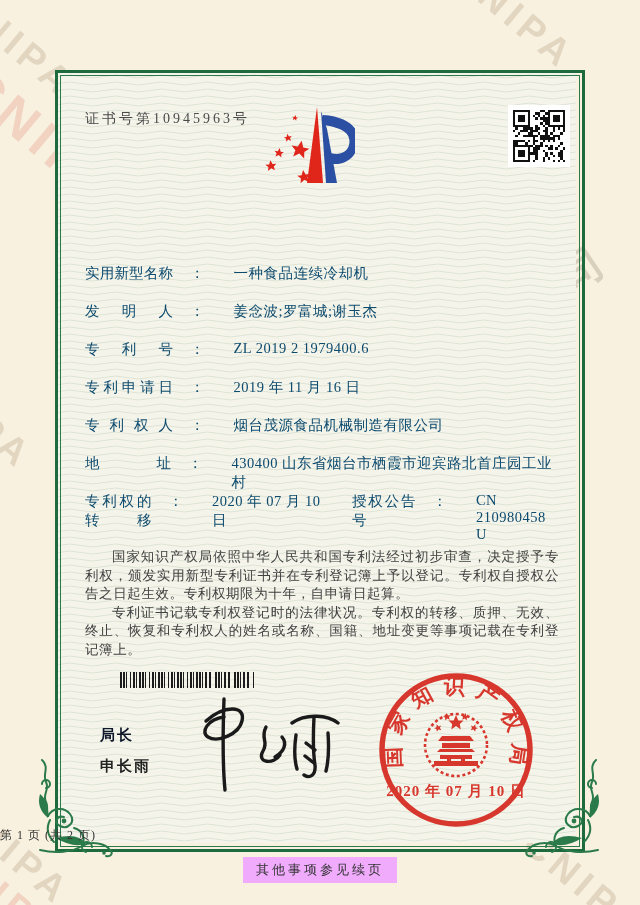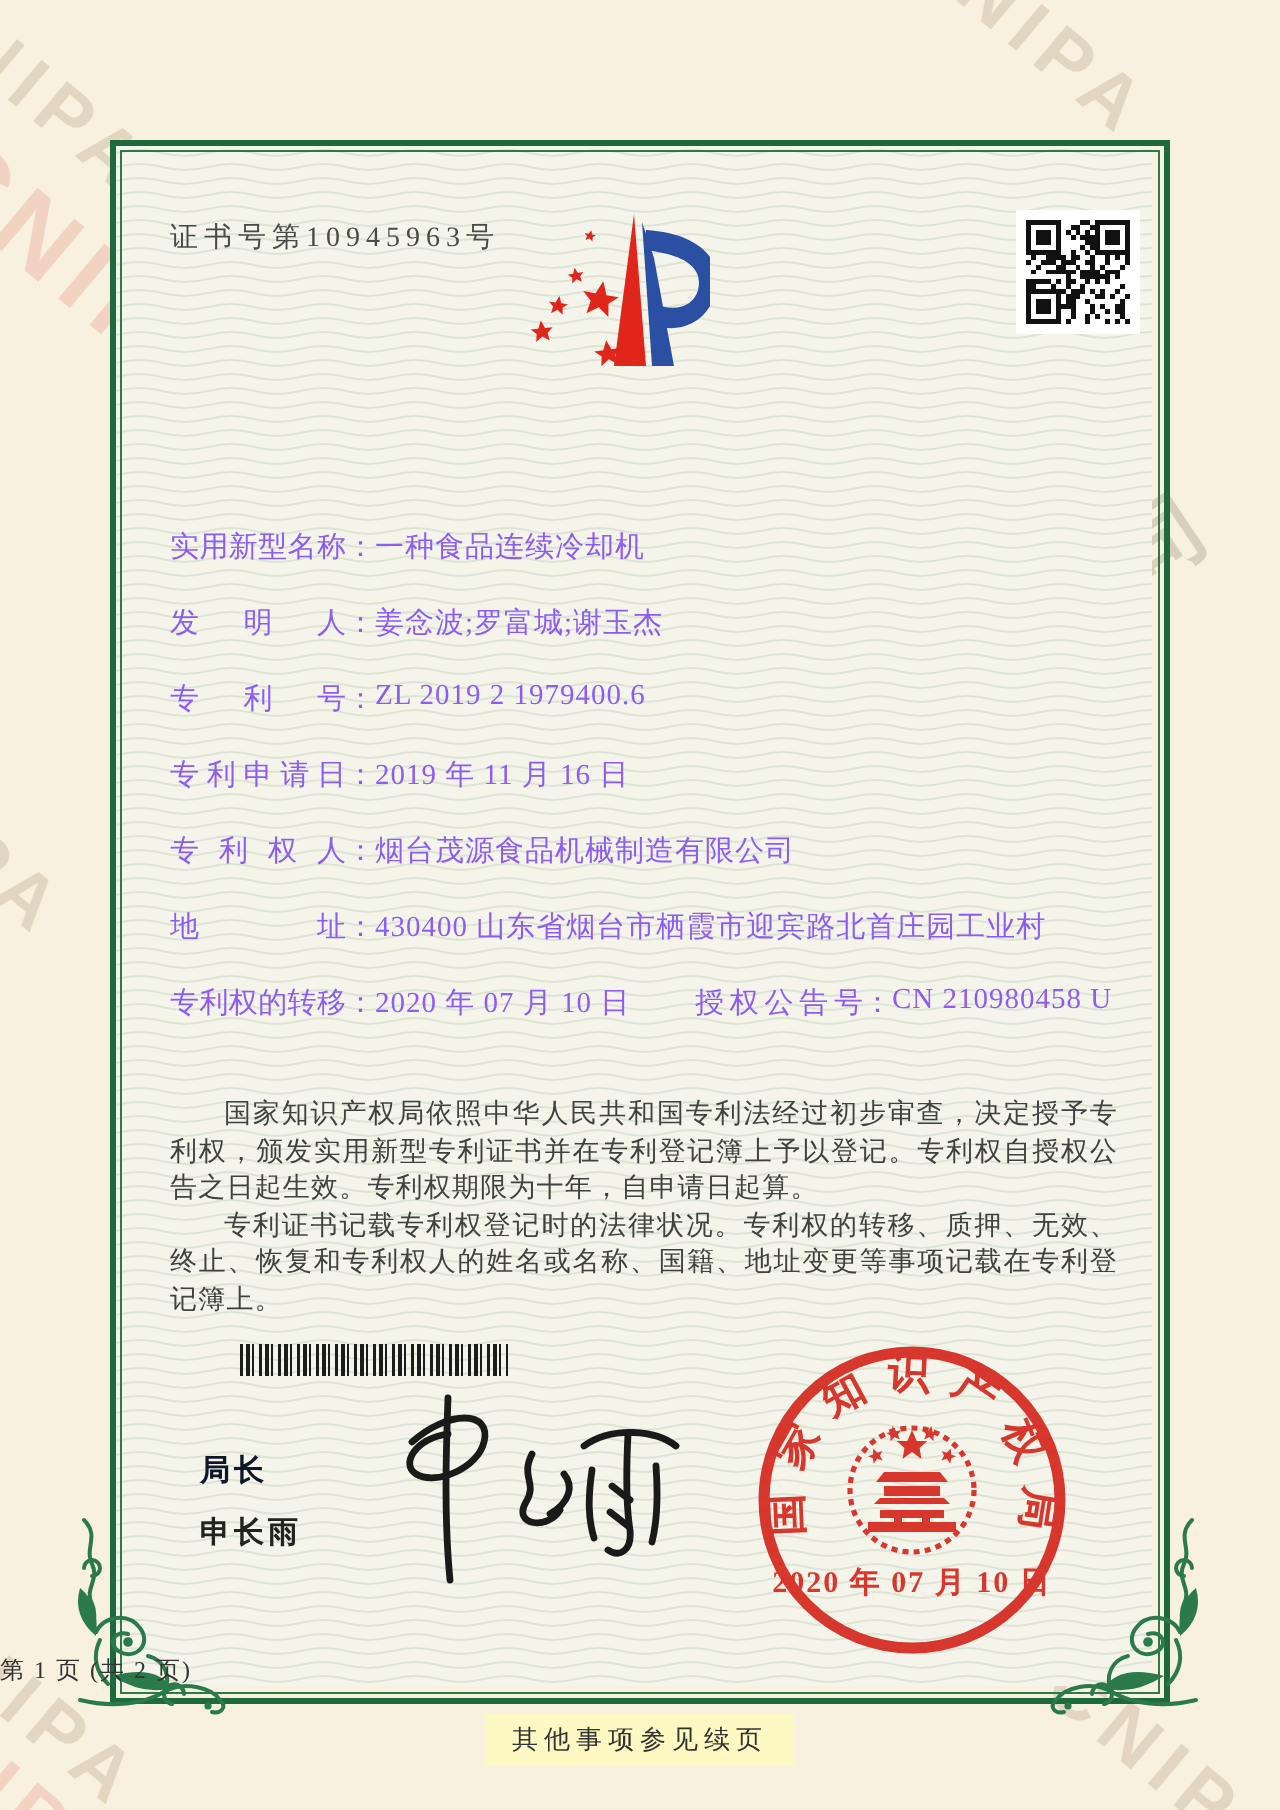--- a/index.html
+++ b/index.html
@@ -27,43 +27,43 @@
   .content{position:absolute;inset:0;z-index:4;}
   .abs{position:absolute;}
   .cert-no{left:85px;top:110px;font-size:14px;letter-spacing:3px;color:#4a4a4a;}
   .title{left:0;right:0;top:192px;text-align:center;font-size:33px;font-weight:600;
          letter-spacing:9px;color:#1e1e1c;}
   .qr-box{left:508px;top:105px;width:62px;height:62px;background:#ffffff;
           display:flex;align-items:center;justify-content:center;}
   .qr-box svg{width:52px;height:52px;}
 
   .fields{left:85px;top:264px;width:474px;}
-  .frow{height:38px;font-size:14.5px;color:#8b5cf6;display:flex;align-items:flex-start;}
+  .frow{height:38px;font-size:14.5px;color:#0c4a6e;display:flex;align-items:flex-start;gap:17px;}
   .flabel{display:inline-block;width:88px;text-align:justify;text-align-last:justify;}
   .fcolon{display:inline-block;}
-  .fvalue{display:inline-block;margin-left:0;letter-spacing:.5px;}
+  .fvalue{display:inline-block;margin-left:12px;letter-spacing:.5px;}
   .fvalue.w150{width:150px;}
   .flabel2{display:inline-block;width:84px;text-align:justify;text-align-last:justify;margin-left:10px;}
 
   .paras{left:85px;top:528px;width:474px;font-size:13.5px;line-height:18.5px;
          color:#414141;text-align:justify;margin-top:20px;}
   .paras p{margin:0;text-indent:2em;letter-spacing:.6px;}
 
   .barcode{left:120px;top:672px;width:134px;height:16px;
     background:repeating-linear-gradient(90deg,#1c1c1c 0 1.5px,transparent 1.5px 3px,
       #1c1c1c 3px 5.2px,transparent 5.2px 6.2px,#1c1c1c 6.2px 7px,transparent 7px 9.5px);}
 
   .signer-title{left:100px;top:726px;font-size:15px;font-weight:600;color:#0f172a;
         font-family:"Liberation Sans",sans-serif;letter-spacing:2px;}
   .signer-name{left:100px;top:757px;font-size:15px;font-weight:600;color:#222;
         font-family:"Liberation Sans",sans-serif;letter-spacing:2px;}
   .signature{left:190px;top:693px;}
   .seal{left:377px;top:671px;opacity:.92;}
   .page-no{left:0;right:0;top:827px;text-align:left;font-size:12px;color:#333;letter-spacing:1px;}
-  .foot-note{left:50%;top:857px;transform:translateX(-50%);background:#fef9c3;
+  .foot-note{left:50%;top:857px;transform:translateX(-50%);background:#f0abfc;
         padding:4px 13px;font-size:13px;color:#333;letter-spacing:3px;}
 
   .ornament{position:absolute;z-index:3;}
 </style>
 </head>
 <body>
 
 <div class="page">
 
   <div class="wm wm-tan r40" style="left:-28px;top:-20px;font-size:38px;">CNIPA</div>

